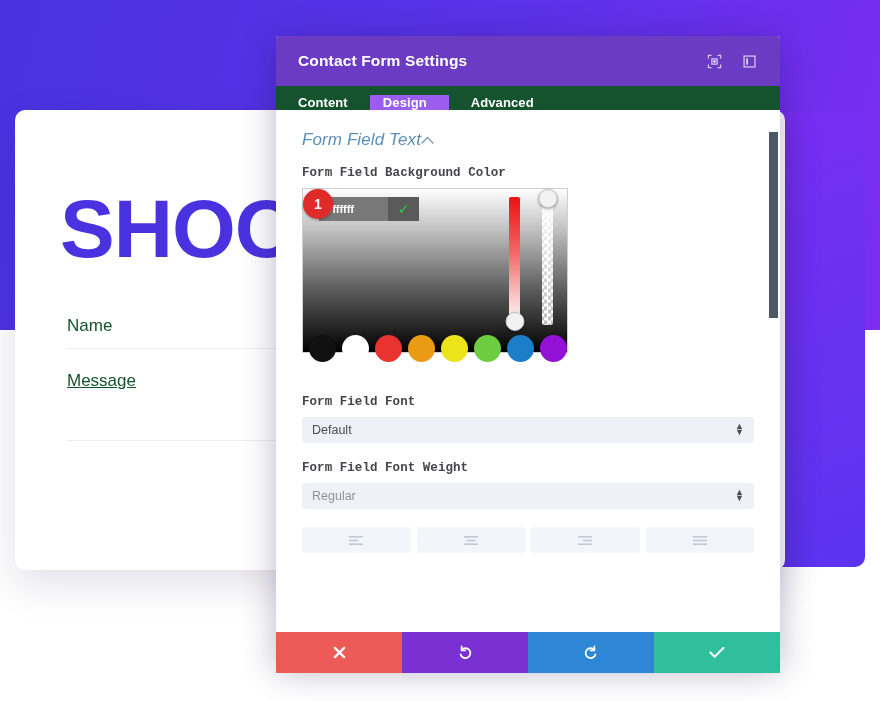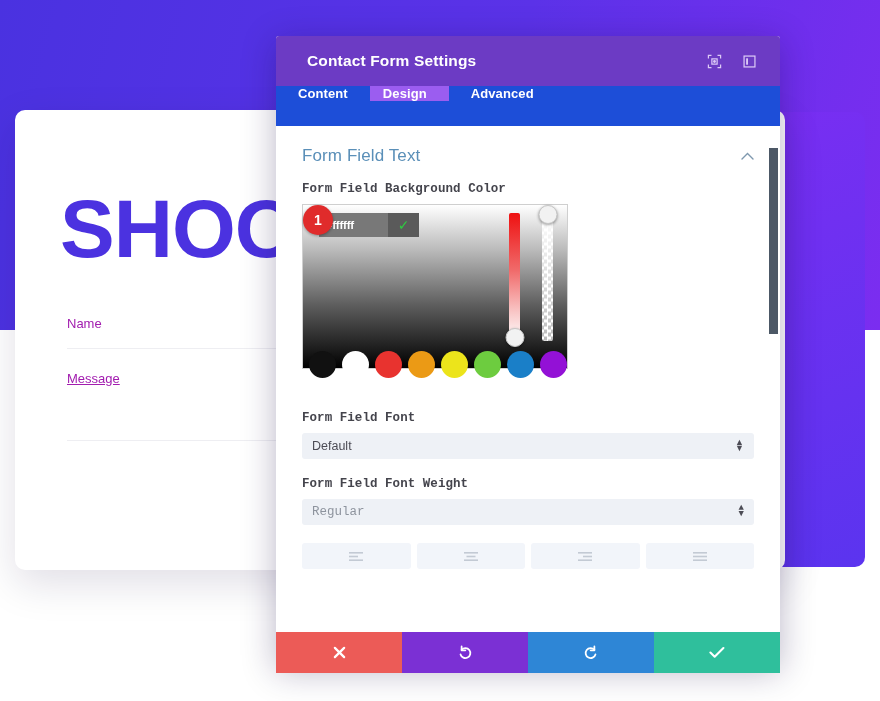--- a/index.html
+++ b/index.html
@@ -44,22 +44,22 @@
     font-weight: bold;
     letter-spacing: -1px;
     color: #4b32e0;
     line-height: 1;
     white-space: nowrap;
     font-family: "Liberation Sans", sans-serif;
   }
   .bg-field-label {
     position: absolute;
     left: 52px;
-    font-size: 13px;
-    color: #a21caf;
+    font-size: 17px;
+    color: #14532d;
     font-family: "Liberation Sans", sans-serif;
   }
   .bg-field-label.name { top: 206px; }
   .bg-field-label.message { top: 261px; text-decoration: underline; }
   .bg-field-line {
     position: absolute;
     left: 52px;
     width: 420px;
     height: 1px;
     background: #eeeef2;
@@ -78,44 +78,44 @@
     display: flex;
     flex-direction: column;
     overflow: hidden;
     border-radius: 3px 3px 0 0;
   }
   .modal-header {
     height: 50px;
     background: #6c3bc4;
     display: flex;
     align-items: center;
-    padding: 0 20px 0 31px;
+    padding: 0 20px 0 22px;
     flex: 0 0 auto;
   }
   .modal-title {
     color: #ffffff;
     font-size: 15.5px;
     font-weight: bold;
     letter-spacing: 0.15px;
     flex: 1 1 auto;
   }
   .header-icons { display: flex; align-items: center; gap: 13px; }
   .hdr-icon {
     width: 22px; height: 22px;
     display: flex; align-items: center; justify-content: center;
     cursor: pointer;
     opacity: 0.92;
   }
   .hdr-icon svg { display: block; }
 
   .modal-tabs {
-    height: 40px;
-    background: #1d4ed8;
-    display: flex;
-    align-items: flex-start;
+    height: 24px;
+    background: #14532d;
+    display: flex;
+    align-items: flex-end;
     flex: 0 0 auto;
   }
   .tab {
     padding: 0 22px;
     display: flex; align-items: center;
     color: #ffffff;
     font-size: 13px;
     font-weight: bold;
     cursor: pointer;
     letter-spacing: 0.1px;
@@ -137,23 +137,23 @@
     position: absolute;
     right: 2px; top: 22px;
     width: 9px; height: 186px;
     background: #4c5866;
     border-radius: 0;
   }
 
   .section-header {
     display: flex;
     align-items: center;
-    justify-content: space-between;
     padding: 2px 0 16px 0;
     cursor: pointer;
+    font-style: italic;
   }
   .section-title {
     color: #5a8fb8;
     font-size: 17px;
     font-weight: normal;
     letter-spacing: 0.1px;
   }
   .chevron {
     color: #7e98ae;
     font-size: 13px;
@@ -282,21 +282,21 @@
     height: 26px;
     background: #eef1f6;
     border-radius: 3px;
     display: flex;
     align-items: center;
     padding: 0 36px 0 10px;
     font-size: 12.5px;
     color: #4c4c55;
     cursor: pointer;
   }
-  .select-box.muted { color: #8e949e; font-family: Liberation Mono, monospace; }
+  .select-box.muted { color: #8e949e; }
   .select-arrows {
     position: absolute;
     right: 10px;
     top: 50%;
     transform: translateY(-50%);
     display: flex;
     flex-direction: column;
     line-height: 0.62;
     font-size: 9px;
     color: #4c4c55;

